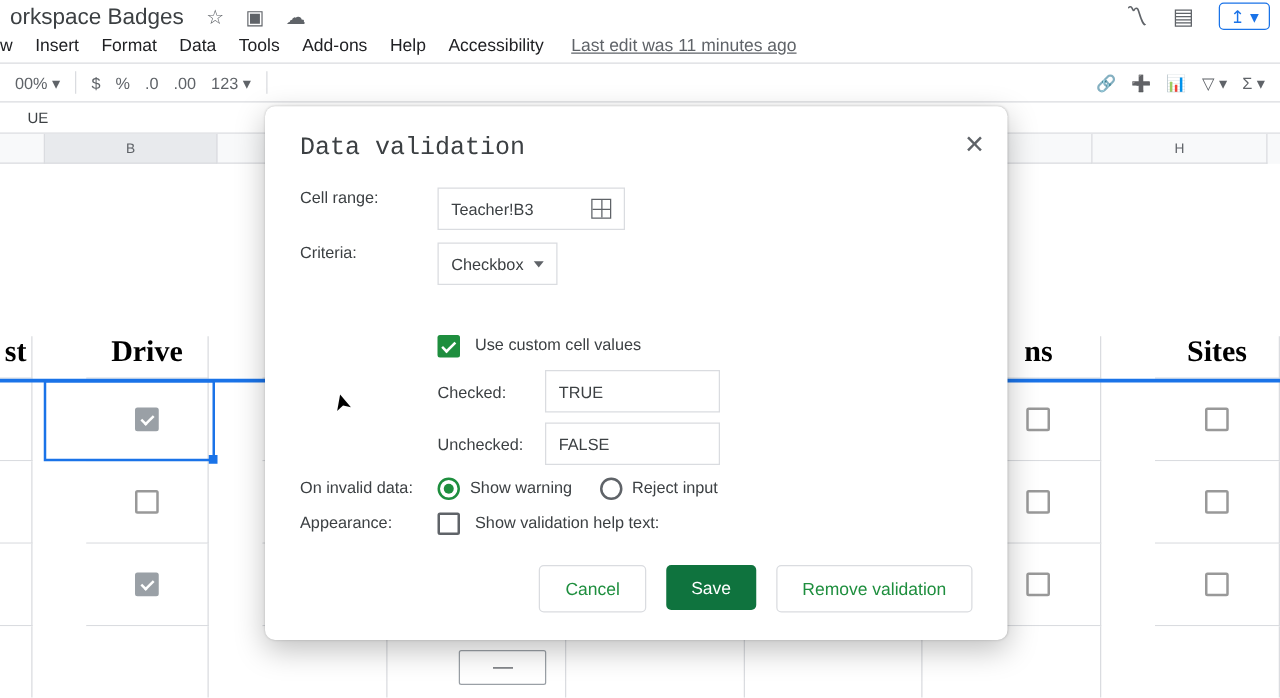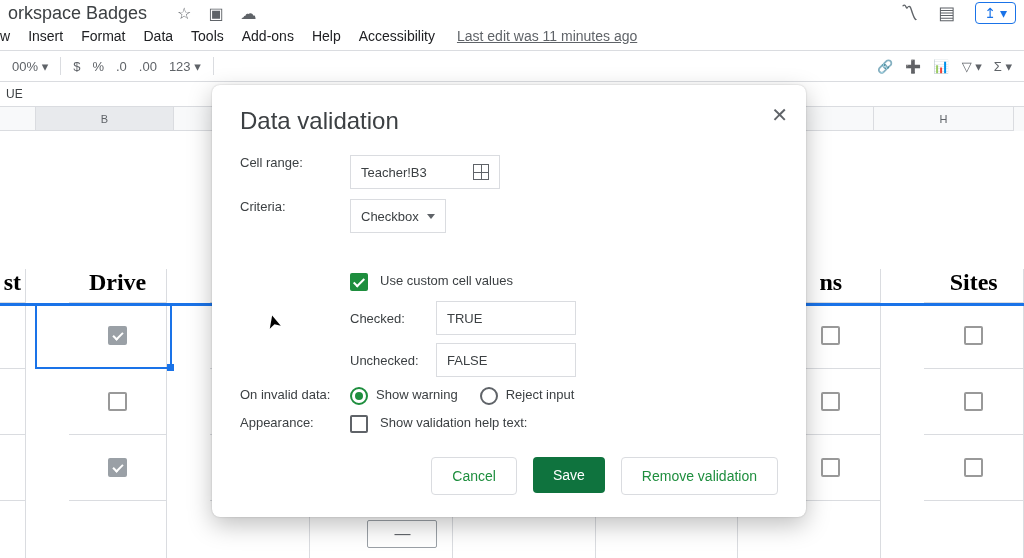--- a/index.html
+++ b/index.html
@@ -8,32 +8,32 @@
     --google-grey-300:#dadce0;
     --google-green:#0f733e;
     --google-green-check:#1e8e3e;
     --google-blue:#1a73e8;
     --selection-blue:#1a73e8;
     --text-dark:#202124;
   }
   html,body{margin:0;padding:0;width:1024px;height:558px;overflow:hidden;font-family:Arial,Helvetica,sans-serif;background:#fff;}
   
   .titlebar{display:flex;align-items:center;padding:0 8px;height:26px;color:var(--google-grey-700);font-size:18px;}
-  .titlebar .doc-title{color:#3c4043;font-size:18px;margin-right:24px;}
+  .titlebar .doc-title{color:#3c4043;font-size:18px;margin-right:12px;}
   .title-icons span{margin:0 6px;color:var(--google-grey-700);font-size:16px;}
   .title-right{margin-left:auto;display:flex;align-items:center;gap:20px;color:var(--google-grey-700);}
   .share-btn{border:1px solid var(--google-blue);color:var(--google-blue);border-radius:4px;padding:2px 8px;font-size:14px;display:flex;align-items:center;gap:4px;}
   .menubar{display:flex;align-items:center;padding:2px 8px 6px 0;font-size:14px;color:var(--text-dark);}
   .menubar span{margin-right:18px;cursor:default;}
   .menubar .last-edit{color:var(--google-grey-700);text-decoration:underline;margin-left:4px;}
   .toolbar{height:30px;border-top:1px solid var(--google-grey-300);border-bottom:1px solid var(--google-grey-300);display:flex;align-items:center;padding:0 6px;color:var(--google-grey-700);font-size:13px;position:relative;}
   .toolbar .tb-item{margin:0 6px;}
   .toolbar .tb-sep{width:1px;height:18px;background:var(--google-grey-300);margin:0 6px;}
   .toolbar .right-cluster{margin-left:auto;display:flex;align-items:center;}
-  .fx-bar{height:24px;border-bottom:1px solid var(--google-grey-300);display:flex;align-items:center;padding-left:6px;font-size:12px;color:#3c4043;}
+  .fx-bar{height:24px;border-bottom:1px solid var(--google-grey-300);display:flex;align-items:center;padding-left:22px;font-size:12px;color:#3c4043;}
   
   .grid{position:relative;overflow:hidden;}
   .col-headers{display:flex;height:24px;background:#f8f9fa;}
   .col-header{border-right:1px solid var(--google-grey-300);border-bottom:1px solid var(--google-grey-300);display:flex;align-items:center;justify-content:center;font-size:11px;color:var(--google-grey-700);}
   .col-header.selected{background:#e8eaed;}
   .rows-area{position:relative;}
   .sheet-row{display:flex;height:66px;gap:43px;}
   .sheet-row.header-row{height:172px;align-items:flex-end;}
   .cell{border-right:1px solid var(--google-grey-300);border-bottom:1px solid var(--google-grey-300);display:flex;align-items:center;justify-content:center;background:#fff;}
   .header-cell-text{font-family:"Comic Sans MS","Marker Felt",cursive;font-weight:bold;font-size:24px;color:#000;padding-bottom:6px;}
@@ -41,21 +41,21 @@
   .selected-cell{border:2px solid var(--selection-blue);position:absolute;box-sizing:border-box;pointer-events:none;}
   .selected-cell::after{content:"";position:absolute;right:-4px;bottom:-4px;width:7px;height:7px;background:var(--selection-blue);}
   .sheet-checkbox{width:15px;height:15px;border:2px solid #999;border-radius:2px;display:flex;align-items:center;justify-content:center;}
   .sheet-checkbox.checked{background:#9aa0a6;border-color:#9aa0a6;}
   .sheet-checkbox.checked::after{content:"";width:4px;height:8px;border:solid #fff;border-width:0 2px 2px 0;transform:rotate(45deg);margin-bottom:2px;}
   
   .cw-a{width:35px;} .cw-b{width:137px;} .cw-mid{width:139px;} .cw-g{width:139px;} .cw-h{width:139px;}
   
   .scrim{position:absolute;inset:0;}
   .dialog{position:absolute;left:212px;top:85px;width:594px;background:#fff;border-radius:8px;box-shadow:0 8px 24px rgba(0,0,0,.25),0 0 2px rgba(0,0,0,.2);padding:22px 28px 22px 28px;box-sizing:border-box;z-index:10;}
-  .dialog h1{font-size:24px;font-weight:400;color:#3c4043;margin:0 0 20px 0;}
+  .dialog h1{font-size:20px;font-weight:400;color:#3c4043;margin:0 0 20px 0;font-family:Liberation Mono, monospace;}
   .dialog-close{position:absolute;top:18px;right:18px;color:var(--google-grey-700);font-size:20px;cursor:pointer;font-family:sans-serif;}
   .dv-row{display:flex;align-items:flex-start;margin:10px 0;font-size:13px;color:#3c4043;}
   .dv-label{width:110px;color:#3c4043;}
   .dv-input{height:34px;border:1px solid var(--google-grey-300);border-radius:0;padding:0 10px;font-size:13px;color:#3c4043;display:flex;align-items:center;box-sizing:border-box;}
   .range-input{width:150px;justify-content:space-between;}
   .range-grid-icon{width:14px;height:14px;border:1px solid var(--google-grey-700);display:inline-block;position:relative;}
   .range-grid-icon::before,.range-grid-icon::after{content:"";position:absolute;background:var(--google-grey-700);}
   .range-grid-icon::before{left:50%;top:0;bottom:0;width:1px;}
   .range-grid-icon::after{top:50%;left:0;right:0;height:1px;}
   .criteria-dd{width:96px;justify-content:space-between;}

